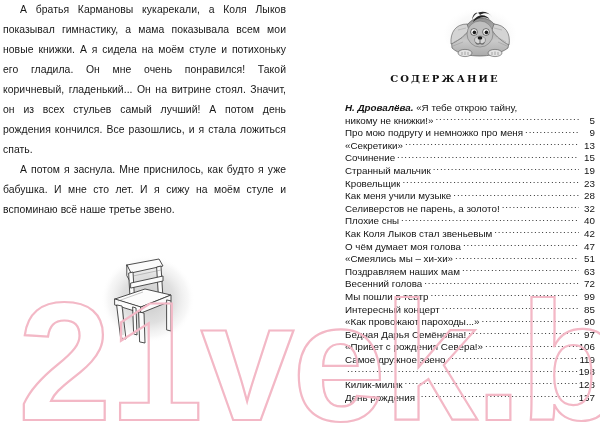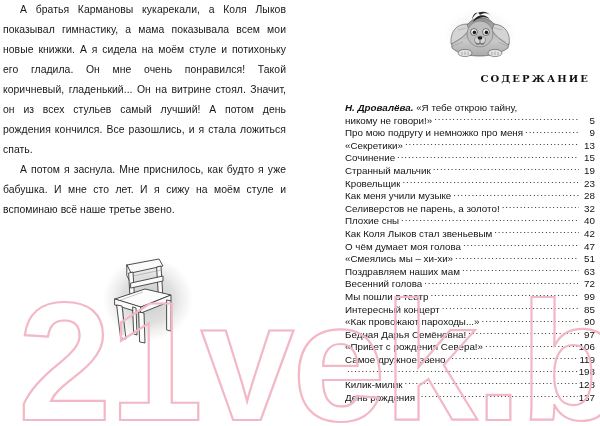--- a/index.html
+++ b/index.html
@@ -67,21 +67,21 @@
     left: 142px;
     top: 4px;
     width: 76px;
     height: 58px;
   }
   #toc-heading {
     position: absolute;
     left: 0;
     top: 68px;
     width: 290px;
-    text-align: right;
+    text-align: center;
     font-family: "DejaVu Serif", serif;
     font-size: 14.5px;
     font-weight: 700;
     letter-spacing: 2.1px;
     color: #121212;
     font-variant: small-caps;
     text-transform: lowercase;
   }
   #toc-list {
     position: absolute;
@@ -252,21 +252,21 @@
     </svg>
 
     <div id="toc-heading">СОДЕРЖАНИЕ</div>
 
     <div id="toc-list">
 
       <div class="toc-row nolead">
         <span class="toc-title"><span class="au">Н. Дровалёва.</span>&nbsp;<span>«Я тебе открою тайну,</span></span>
       </div>
       <div class="toc-row contline">
-        <span class="toc-title">никому не говори!»</span>
+        <span class="toc-title">никому не книжки!»</span>
         <span class="toc-leader"></span>
         <span class="toc-page">5</span>
       </div>
 
       <div class="toc-row">
         <span class="toc-title">Про мою подругу и немножко про меня</span>
         <span class="toc-leader"></span>
         <span class="toc-page">9</span>
       </div>
       <div class="toc-row">

